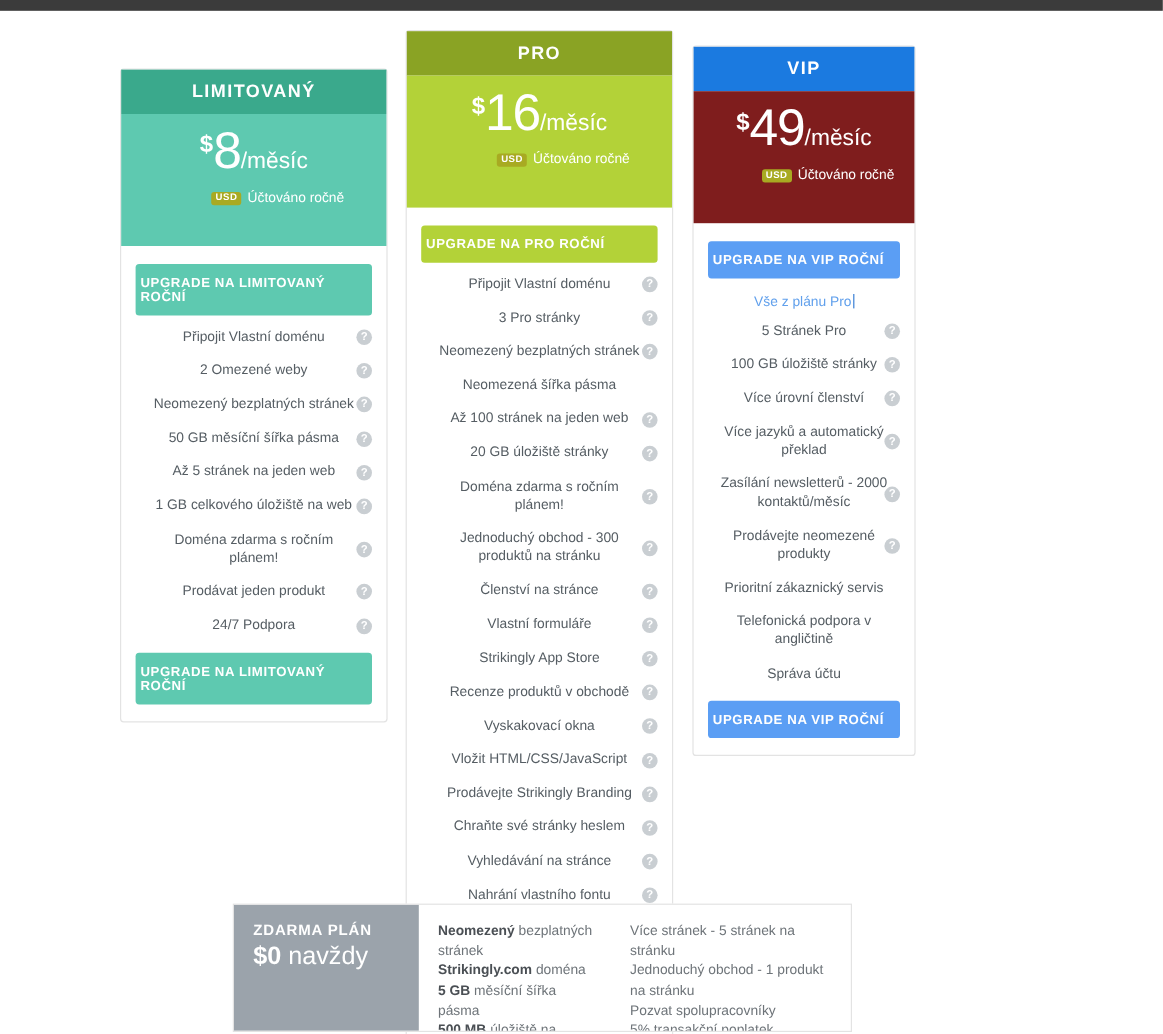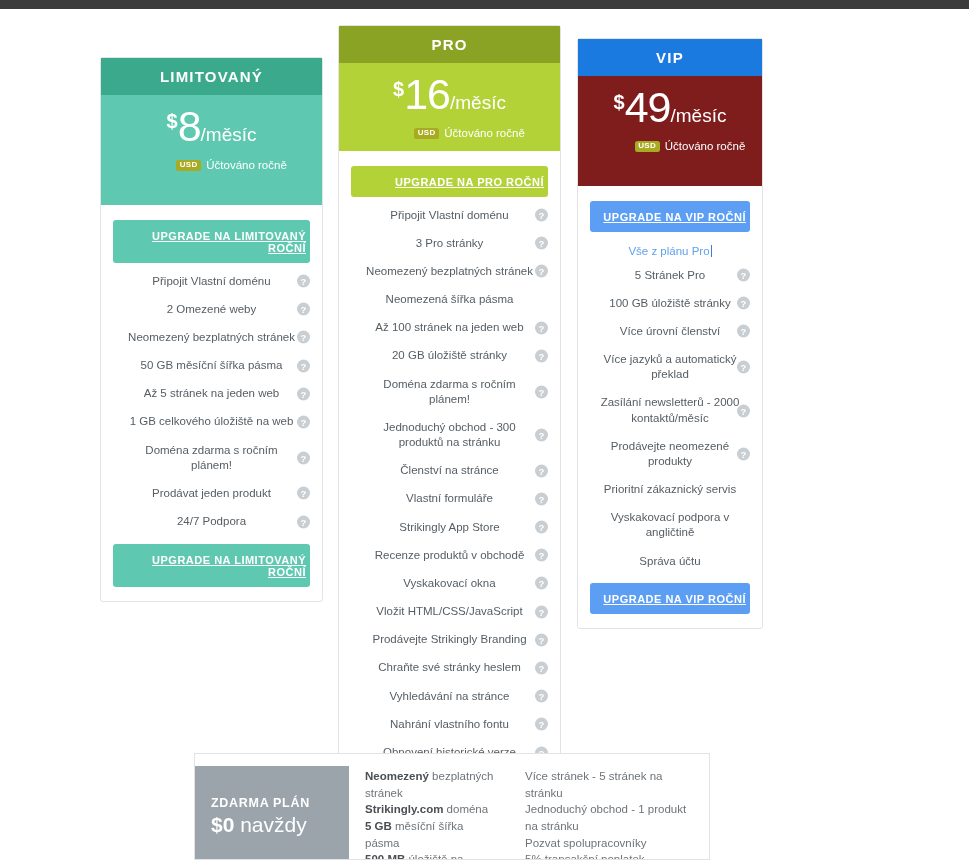--- a/index.html
+++ b/index.html
@@ -44,24 +44,24 @@
     margin-top: 11px; font-size: 11.5px;
     display: flex; align-items: center; justify-content: center; gap: 5px; padding-left: 40px;
   }
   .usd-badge {
     background: #a8aa22; color: #ffffff;
     font-size: 8px; font-weight: bold;
     padding: 1.5px 3.5px; border-radius: 2.5px;
     letter-spacing: 0.4px; line-height: 1;
   }
   .upgrade-btn {
-    display: block; text-align: right; color: #ffffff;
+    display: block; text-align: left; color: #ffffff;
     font-size: 11px; font-weight: bold; letter-spacing: 0.5px;
     border-radius: 3px; cursor: pointer;
-    padding: 10px 4px 9px; user-select: none; text-decoration: underline;
+    padding: 10px 4px 9px; user-select: none;
   }
   .feature-list { padding: 0 12px; }
   .feature-row {
     display: flex; align-items: center;
     justify-content: center; position: relative;
     padding: 6.5px 0; min-height: 24px;
   }
   .feature-text {
     font-size: 11.5px; color: #555d63;
     text-align: center; line-height: 1.32;
@@ -88,22 +88,21 @@
 
   
   #free-card {
     position: absolute; left: 194px; top: 744px;
     width: 516px; height: 107px;
     background: #ffffff; border: 1px solid #e3e3e3;
     display: flex; overflow: hidden;
   }
   #free-left {
     width: 154px; background: #9ba3ab; color: #ffffff;
-    padding: 30px 0 0 16px;
-    margin-top: 12px;
+    padding: 14px 0 0 16px;
   }
   #free-title { font-size: 12.5px; font-weight: bold; letter-spacing: 0.7px; }
   #free-price { font-size: 21px; margin-top: 3px; font-weight: 300; }
   #free-price b { font-weight: bold; }
   .free-col { padding: 14px 10px 0 16px; font-size: 11.5px; color: #6e7479; line-height: 1.45; }
   .free-col li { list-style: none; }
   .free-col li b { color: #4a4f54; font-weight: bold; }
   #free-col-a { width: 160px; }
   #free-col-b { width: 200px; }
 </style>
@@ -162,21 +161,21 @@
             <div class="feature-text">24/7 Podpora</div>
             <span class="qmark">?</span>
           </div>
         </div>
         <div style="padding: 8px 12px 14px;">
           <div class="upgrade-btn" style="background: rgb(94, 201, 176);">UPGRADE NA LIMITOVANÝ ROČNÍ</div>
         </div>
       </div>
       <div class="plan-card" style="left: 338px; top: 16px; width: 223px;">
         <div class="plan-head" style="background: rgb(138, 163, 36); height: 37px; line-height: 37px; font-size: 15px; text-align: center;">PRO</div>
-        <div class="plan-price-band" style="background: rgb(179, 210, 56); height: 88px;">
+        <div class="plan-price-band" style="background: rgb(179, 210, 56); height: 110px;">
           <div class="price-line"><span class="price-cur">$</span><span class="price-amt">16</span><span class="price-per">/měsíc</span></div>
           <div class="billing-row">
             <span class="usd-badge">USD</span>
             <span>Účtováno ročně</span>
           </div>
         </div>
         <div style="padding: 15px 12px 4px;">
           <div class="upgrade-btn" style="background: rgb(179, 210, 56);">UPGRADE NA PRO ROČNÍ</div>
         </div>
         <div class="feature-list">
@@ -299,21 +298,21 @@
             <span class="qmark">?</span>
           </div>
           <div class="feature-row">
             <div class="feature-text">Prodávejte neomezené produkty</div>
             <span class="qmark">?</span>
           </div>
           <div class="feature-row">
             <div class="feature-text">Prioritní zákaznický servis</div>
           </div>
           <div class="feature-row">
-            <div class="feature-text">Vyskakovací podpora v angličtině</div>
+            <div class="feature-text">Telefonická podpora v angličtině</div>
           </div>
           <div class="feature-row">
             <div class="feature-text">Správa účtu</div>
           </div>
         </div>
         <div style="padding: 8px 12px 14px;">
           <div class="upgrade-btn" style="background: rgb(91, 158, 244);">UPGRADE NA VIP ROČNÍ</div>
         </div>
       </div>
     </div>

